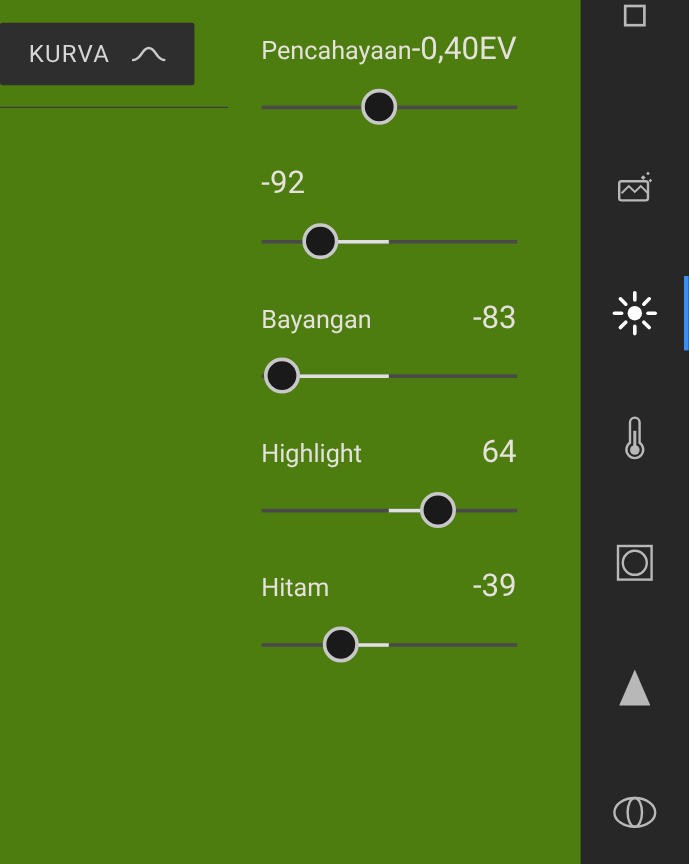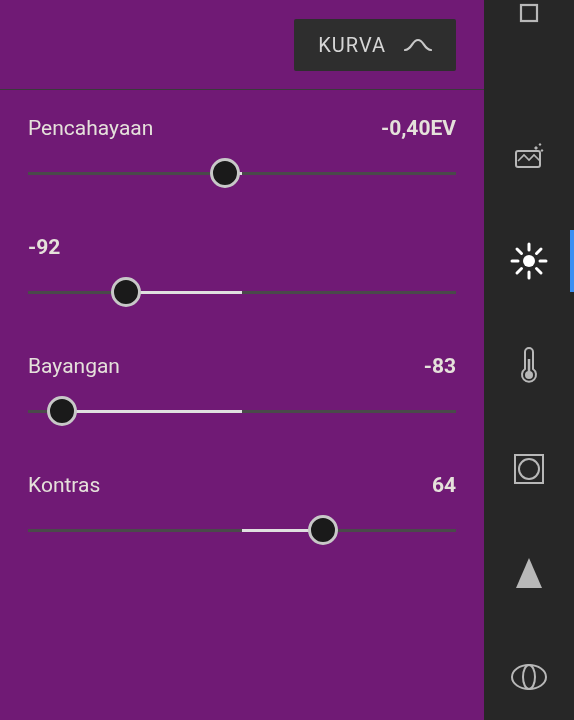--- a/index.html
+++ b/index.html
@@ -6,23 +6,22 @@
   body {
     background: #1a1a1a;
     width: 574px;
     height: 720px;
     font-family: -apple-system, BlinkMacSystemFont, "Segoe UI", Roboto, sans-serif;
     display: flex;
     overflow: hidden;
   }
   .main-panel {
     flex: 1;
-    background: #701a75;
-    display: flex;
-    flex-direction: column;
+    background: #4d7c0f;
+    display: flex;
   }
   .header-area {
     height: 90px;
     display: flex;
     justify-content: flex-end;
     align-items: center;
     padding-right: 28px;
     border-bottom: 1px solid #3a3a3a;
   }
   .kurva-btn {
@@ -36,41 +35,41 @@
   .kurva-label {
     color: #d6d6d6;
     font-size: 20px;
     letter-spacing: 1px;
     font-weight: 400;
   }
   .sliders-panel {
     padding: 26px 28px 0 28px;
     display: flex;
     flex-direction: column;
-    gap: 47px;
+    gap: 34px;
   }
   .slider-group {
     display: flex;
     flex-direction: column;
     gap: 18px;
   }
   .slider-row {
     display: flex;
     justify-content: space-between;
     align-items: baseline;
   }
   .slider-label {
     color: #e5e1db;
     font-size: 21px;
     font-weight: 400;
   }
   .slider-value {
     color: #e5e1db;
-    font-size: 21px;
-    font-weight: 700;
+    font-size: 26px;
+    font-weight: 400;
   }
   .slider-track {
     position: relative;
     height: 30px;
     display: flex;
     align-items: center;
   }
   .track-line {
     position: absolute;
     left: 0;
@@ -169,31 +168,42 @@
       </div>
       <div class="slider-track">
         <div class="track-line"></div>
         <div class="track-fill" style="left:8%; width:42%;"></div>
         <div class="slider-handle" style="left:8%;"></div>
       </div>
     </div>
 
     <div class="slider-group">
       <div class="slider-row">
-        <span class="slider-label">Kontras</span>
+        <span class="slider-label">Highlight</span>
         <span class="slider-value">64</span>
       </div>
       <div class="slider-track">
         <div class="track-line"></div>
         <div class="track-fill" style="left:50%; width:19%;"></div>
         <div class="slider-handle" style="left:69%;"></div>
       </div>
     </div>
 
 
+    <div class="slider-group">
+      <div class="slider-row">
+        <span class="slider-label">Hitam</span>
+        <span class="slider-value">-39</span>
+      </div>
+      <div class="slider-track">
+        <div class="track-line"></div>
+        <div class="track-fill" style="left:31%; width:19%;"></div>
+        <div class="slider-handle" style="left:31%;"></div>
+      </div>
+    </div>
 
   </div>
 </div>
 
 <div class="right-rail">
   <div style="height:4px;"></div>
 
   <div class="rail-icon-wrap" style="height:10px; margin-top:-50px; overflow:visible;">
     <span>
       <svg width="34" height="34" viewBox="0 0 34 34">

